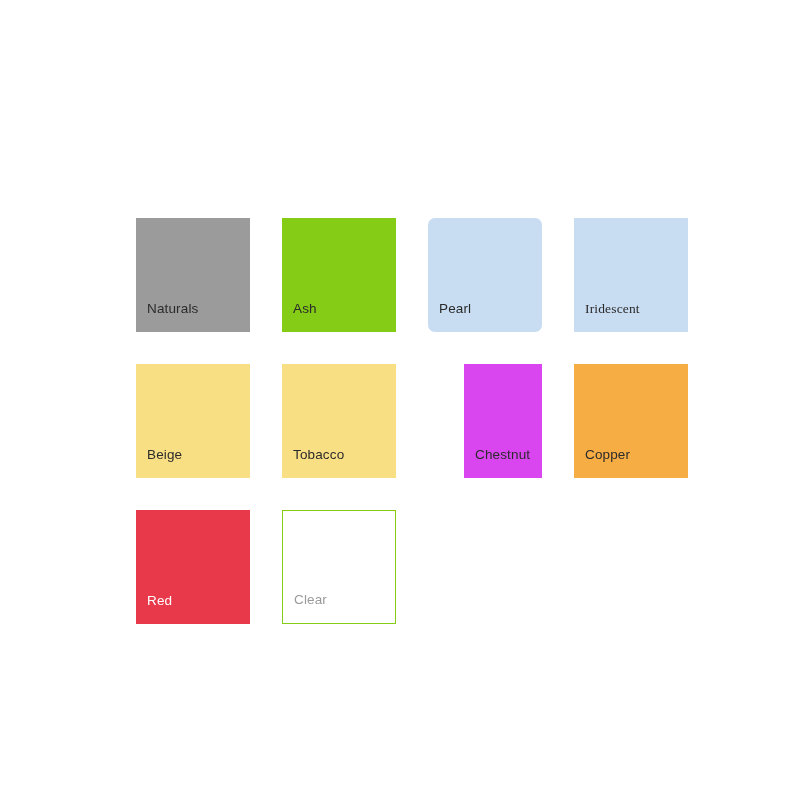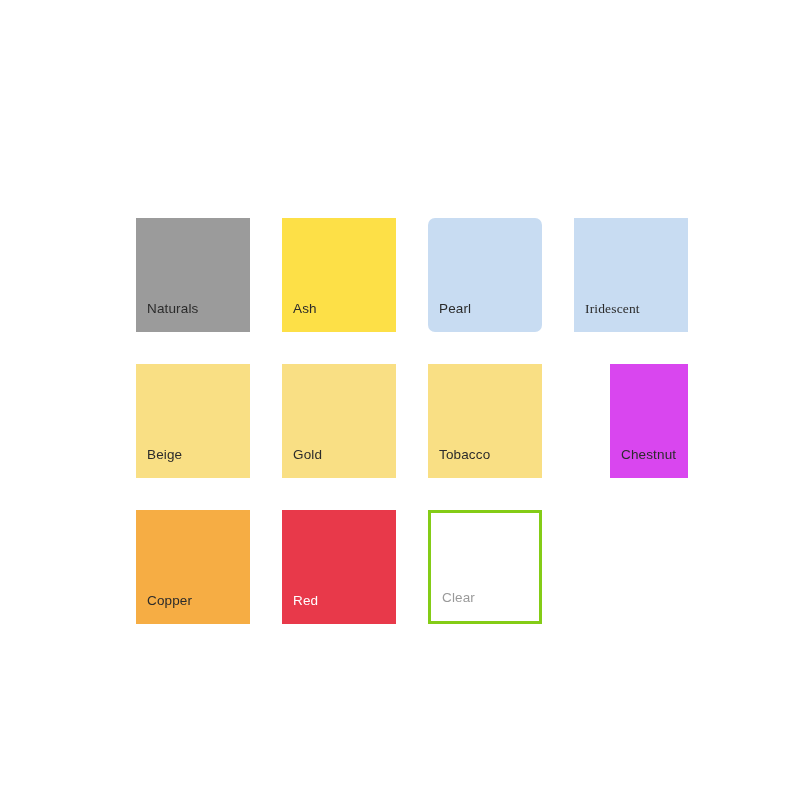--- a/index.html
+++ b/index.html
@@ -45,44 +45,41 @@
     line-height: 1;
     white-space: nowrap;
   }
 
   
   .swatch.tone-dark  .swatch-label { color: #2b2b2b; }
   .swatch.tone-light .swatch-label { color: #ffffff; }
   .swatch.tone-muted .swatch-label { color: #9a9a9a; }
 
   .swatch.outlined {
-    border: 3px solid #84cc16;
+    border: 1px solid #84cc16;
   }
 </style>
 </head>
 <body>
 
 <div id="swatch-board" style="grid-template-columns: repeat(4, 114px); grid-template-rows: repeat(3, 114px);">
     <div class="swatch tone-dark" style="background: rgb(155, 155, 155);">
       <span class="swatch-label" style="color: rgb(43, 43, 43);">Naturals</span>
     </div>
-    <div class="swatch tone-dark" style="background: #fde047;">
+    <div class="swatch tone-dark" style="background: #84cc16;">
       <span class="swatch-label" style="color: rgb(43, 43, 43);">Ash</span>
     </div>
     <div class="swatch tone-dark" style="background: rgb(200, 220, 242); border-radius: 7px;">
       <span class="swatch-label" style="color: rgb(43, 43, 43);">Pearl</span>
     </div>
     <div class="swatch tone-dark" style="background: rgb(200, 220, 242); font-family: Liberation Serif, serif;">
       <span class="swatch-label" style="color: rgb(43, 43, 43);">Iridescent</span>
     </div>
     <div class="swatch tone-dark" style="background: rgb(249, 223, 132); padding-left: 31px;">
       <span class="swatch-label" style="color: rgb(43, 43, 43);">Beige</span>
-    </div>
-    <div class="swatch tone-dark" style="background: rgb(249, 223, 132);">
-      <span class="swatch-label" style="color: rgb(43, 43, 43);">Gold</span>
     </div>
     <div class="swatch tone-dark" style="background: rgb(249, 223, 132);">
       <span class="swatch-label" style="color: rgb(43, 43, 43);">Tobacco</span>
     </div>
     <div class="swatch tone-dark" style="background: #d946ef; margin-left: 36px;">
       <span class="swatch-label" style="color: rgb(43, 43, 43);">Chestnut</span>
     </div>
     <div class="swatch tone-dark" style="background: rgb(246, 173, 68);">
       <span class="swatch-label" style="color: rgb(43, 43, 43);">Copper</span>
     </div>

